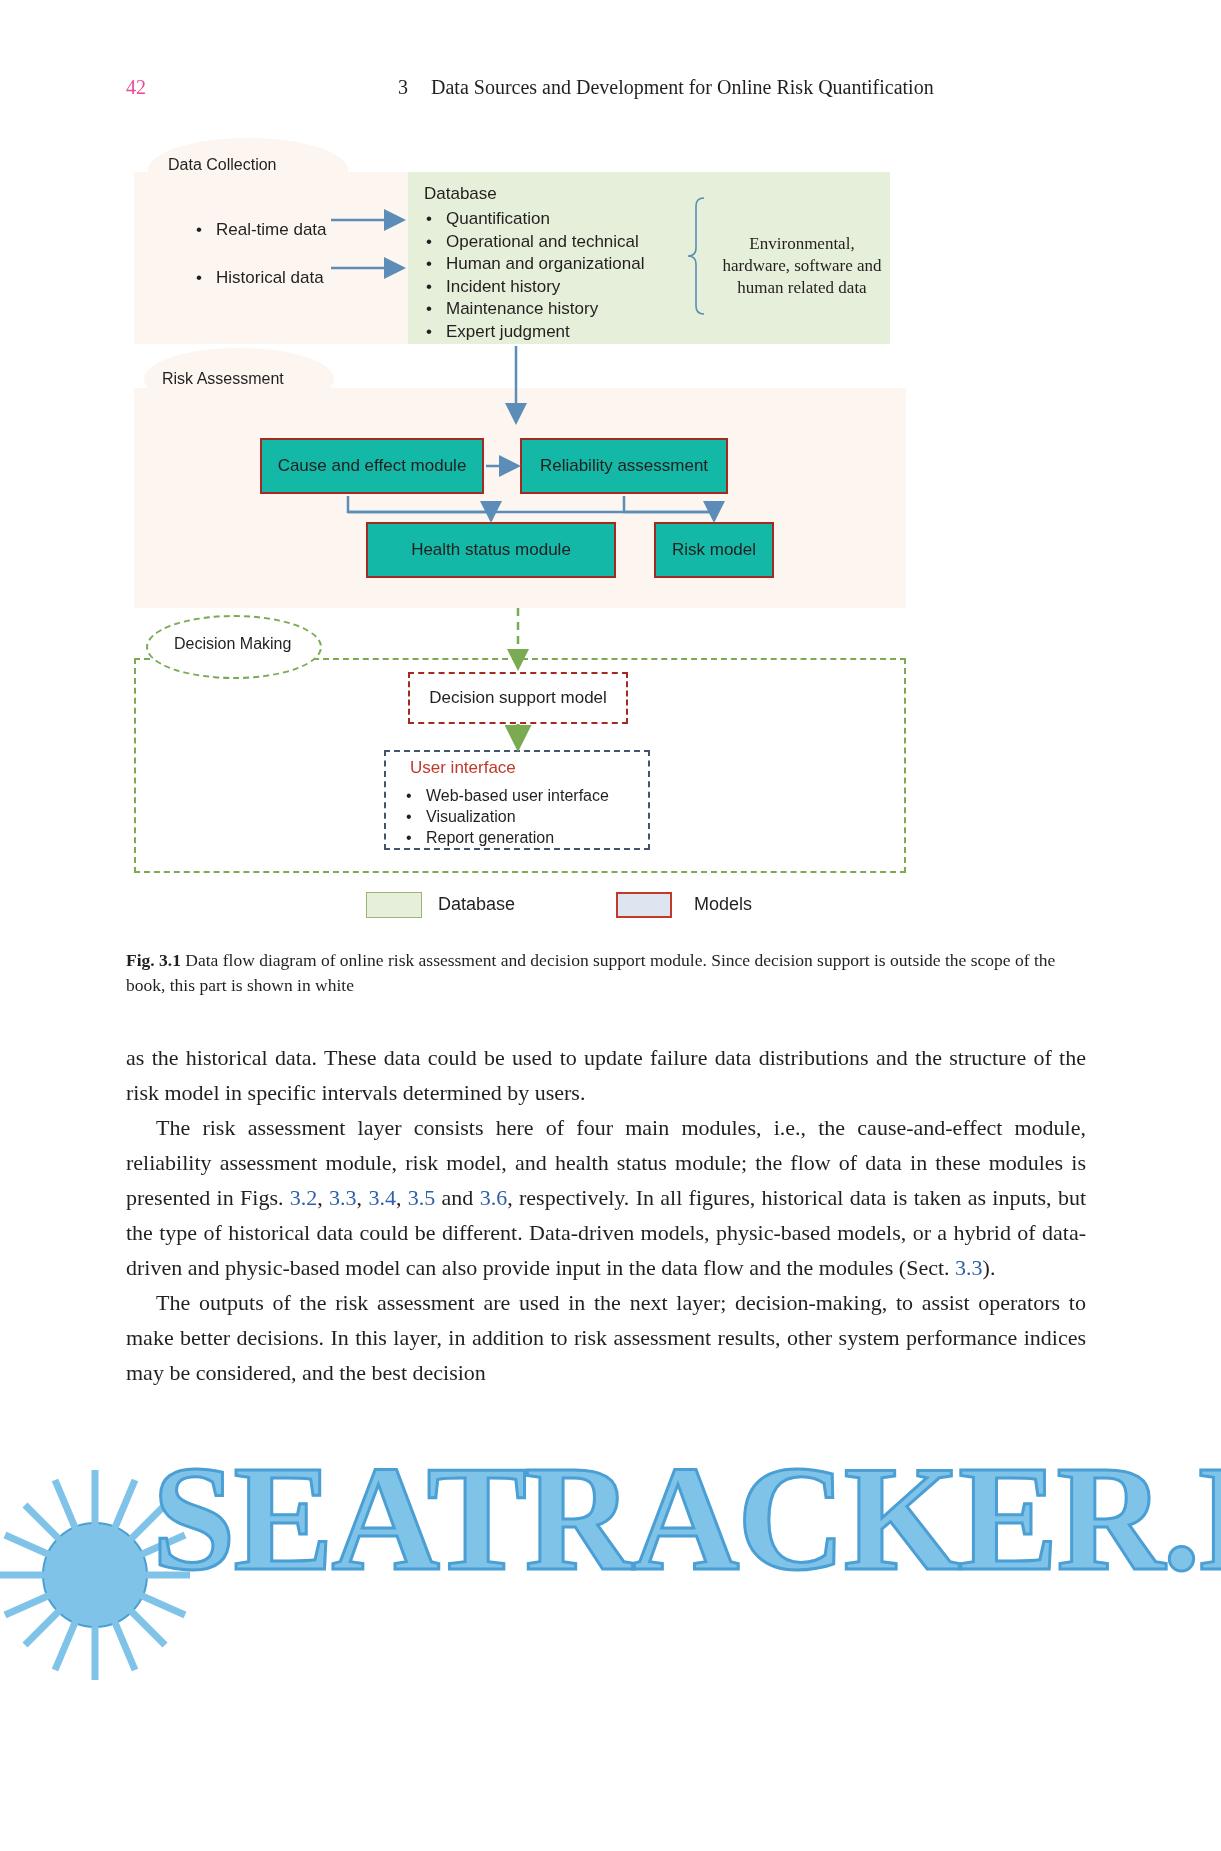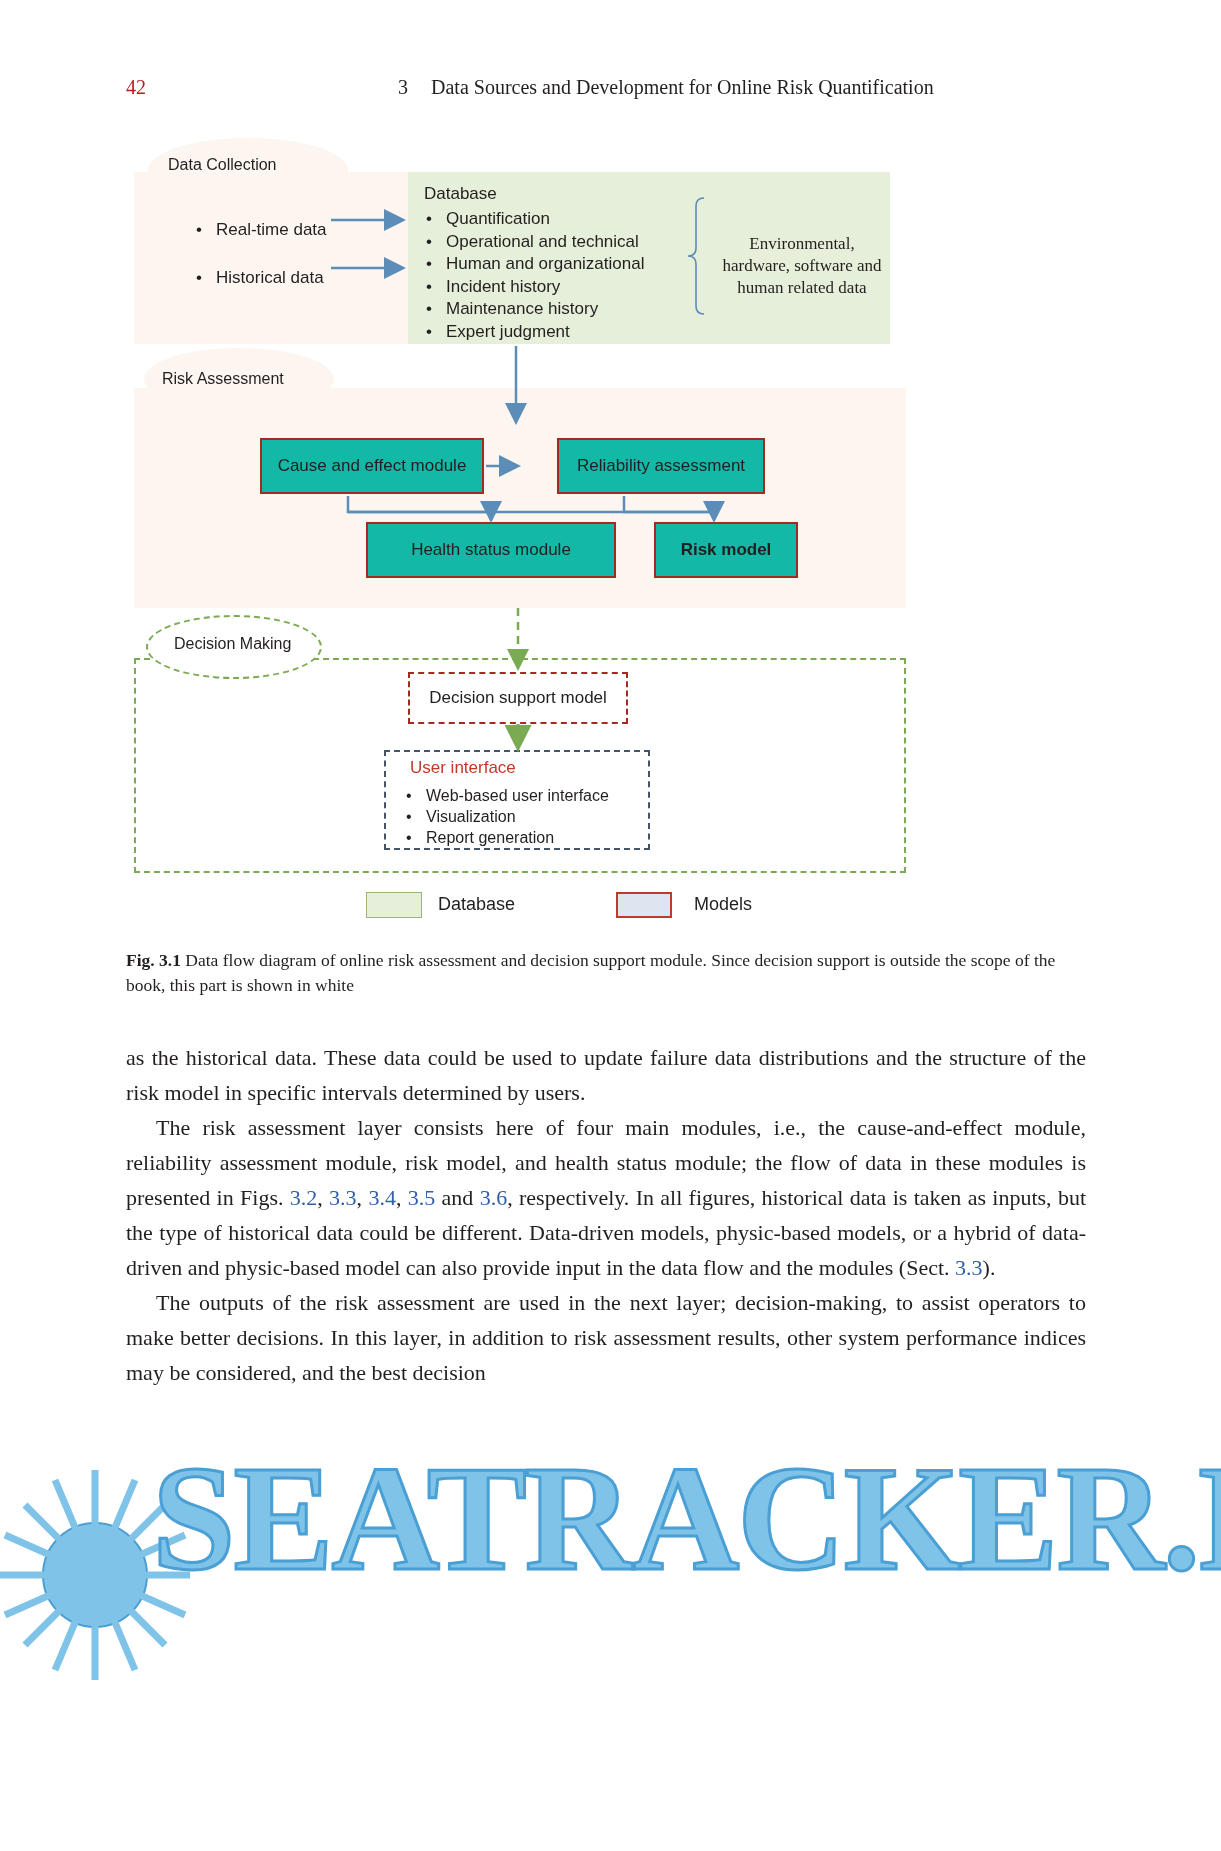--- a/index.html
+++ b/index.html
@@ -6,21 +6,21 @@
   body{
     width:1221px;height:1851px;position:relative;
     background:#ffffff;
     font-family:"Liberation Serif", serif;
     overflow:hidden;
   }
   .page{position:absolute;left:0;top:0;width:1221px;height:1851px;}
 
   
   .runhead{position:absolute;left:126px;top:76px;width:960px;height:30px;}
-  .runhead .folio{position:absolute;left:0;top:0;font-size:20px;color:#b91c1c;
+  .runhead .folio{position:absolute;left:0;top:0;font-size:20px;color:#ec4899;
     font-family:"Liberation Serif", serif;}
   .runhead .chapnum{position:absolute;left:272px;top:0;font-size:20px;color:#231f20;}
   .runhead .chaptitle{position:absolute;left:305px;top:0;font-size:20px;color:#231f20;
     white-space:nowrap;}
 
   
   .figure{position:absolute;left:126px;top:130px;width:960px;height:810px;}
 
   
   .panel-dc{position:absolute;left:8px;top:42px;width:756px;height:172px;background:#fdf6f0;}
@@ -62,23 +62,23 @@
   .db-right{position:absolute;left:588px;top:103px;width:176px;text-align:center;
     font-family:Liberation Serif, serif;font-size:17px;color:#231f20;
     line-height:22px;}
 
   
   .mbox{position:absolute;box-sizing:border-box;border:2px solid #a32a21;
     background:#14b8a6;display:flex;align-items:center;justify-content:center;
     font-family:"Liberation Sans",sans-serif;font-size:17px;color:#231f20;
     text-align:center;}
   .m-cause{left:134px;top:308px;width:224px;height:56px;}
-  .m-rel{left:394px;top:308px;width:208px;height:56px;margin-left:37px;}
+  .m-rel{left:394px;top:308px;width:208px;height:56px;}
   .m-health{left:240px;top:392px;width:250px;height:56px;}
-  .m-risk{left:528px;top:392px;width:144px;height:56px;font-weight:bold;}
+  .m-risk{left:528px;top:392px;width:120px;height:56px;}
 
   .dash-box{position:absolute;box-sizing:border-box;border:2px dashed #a32a21;
     background:#ffffff;display:flex;align-items:center;justify-content:center;
     font-family:"Liberation Sans",sans-serif;font-size:17px;color:#231f20;}
   .m-dss{left:282px;top:542px;width:220px;height:52px;}
 
   .ui-box{position:absolute;left:258px;top:620px;width:266px;height:100px;
     box-sizing:border-box;border:2px dashed #44546a;background:#ffffff;}
   .ui-title{position:absolute;left:284px;top:628px;
     font-family:"Liberation Sans",sans-serif;font-size:17px;color:#c0392b;}

